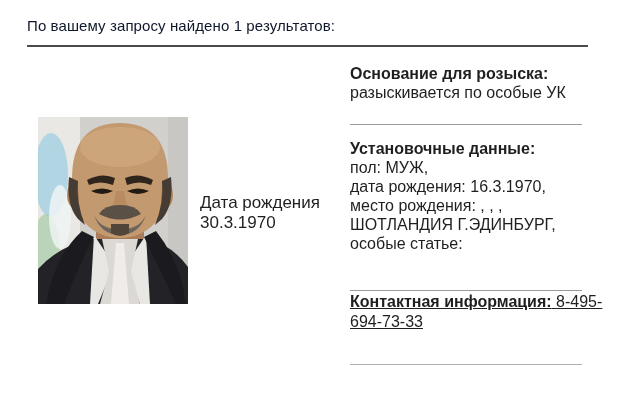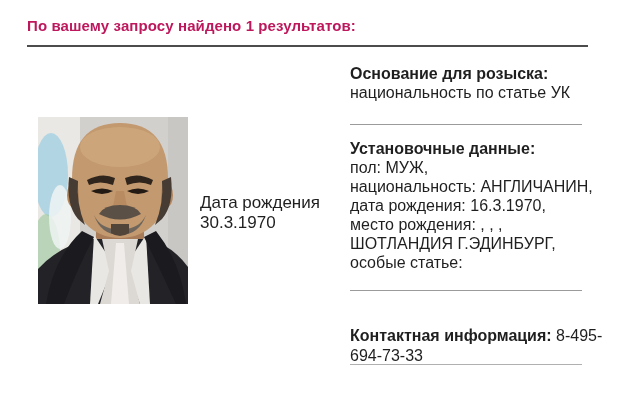--- a/index.html
+++ b/index.html
@@ -12,22 +12,22 @@
     height: 404px;
     background: #ffffff;
     overflow: hidden;
   }
 
   .results-header {
     position: absolute;
     left: 27px;
     top: 17px;
     font-size: 15px;
-    font-weight: bold;
-    color: #be185d;
+    font-weight: normal;
+    color: #0f172a;
     letter-spacing: 0.1px;
     white-space: nowrap;
   }
 
   .header-rule {
     position: absolute;
     left: 27px;
     top: 45px;
     width: 561px;
     height: 2px;
@@ -61,21 +61,21 @@
     width: 242px;
     font-size: 16px;
     line-height: 19px;
     color: #1f1f1f;
   }
   .rcol-block .line { white-space: nowrap; }
   .bold { font-weight: bold; }
 
   .basis-block   { top: 64px; }
   .ident-block   { top: 139px; }
-  .contact-block { top: 326px; line-height: 20px; }
+  .contact-block { top: 292px; line-height: 20px; text-decoration: underline; }
 
   .divider {
     position: absolute;
     left: 350px;
     width: 232px;
     height: 1px;
     background: #9b9b9b;
   }
   .divider-1 { top: 124px; }
   .divider-2 { top: 290px; }
@@ -138,29 +138,28 @@
     </svg>
   </div>
 
   <div class="dob">
     <div class="dob-label">Дата рождения</div>
     <div class="dob-value">30.3.1970</div>
   </div>
 
   <div class="rcol-block basis-block">
     <div class="line bold">Основание для розыска:</div>
-    <div class="line">национальность по статье УК</div>
+    <div class="line">разыскивается по особые УК</div>
   </div>
 
   <div class="divider divider-1"></div>
 
   <div class="rcol-block ident-block">
     <div class="line bold">Установочные данные:</div>
     <div class="line">пол: МУЖ,</div>
-    <div class="line">национальность: АНГЛИЧАНИН,</div>
     <div class="line">дата рождения: 16.3.1970,</div>
     <div class="line">место рождения: , , ,</div>
     <div class="line">ШОТЛАНДИЯ Г.ЭДИНБУРГ,</div>
     <div class="line">особые статье:</div>
   </div>
 
   <div class="divider divider-2"></div>
 
   <div class="rcol-block contact-block">
     <div class="line">

